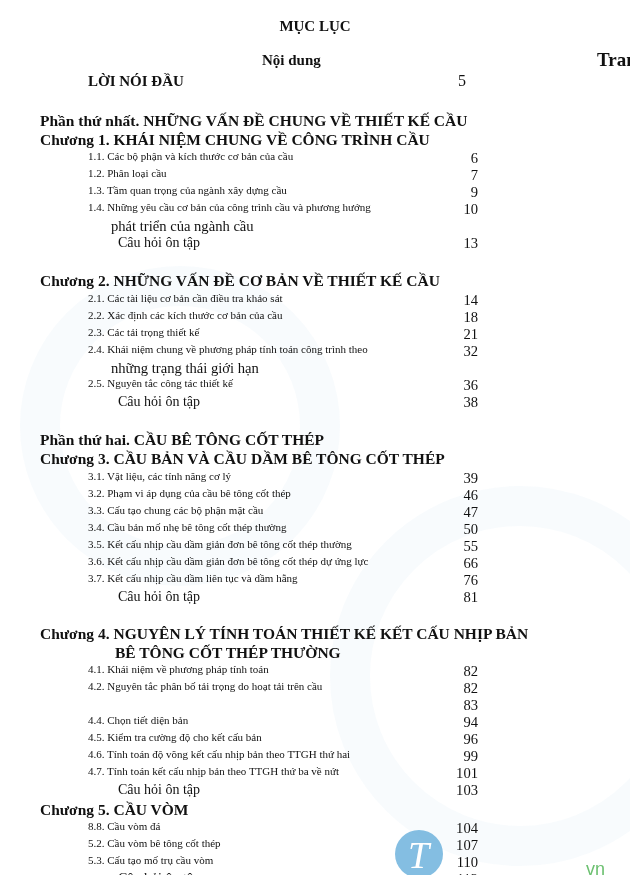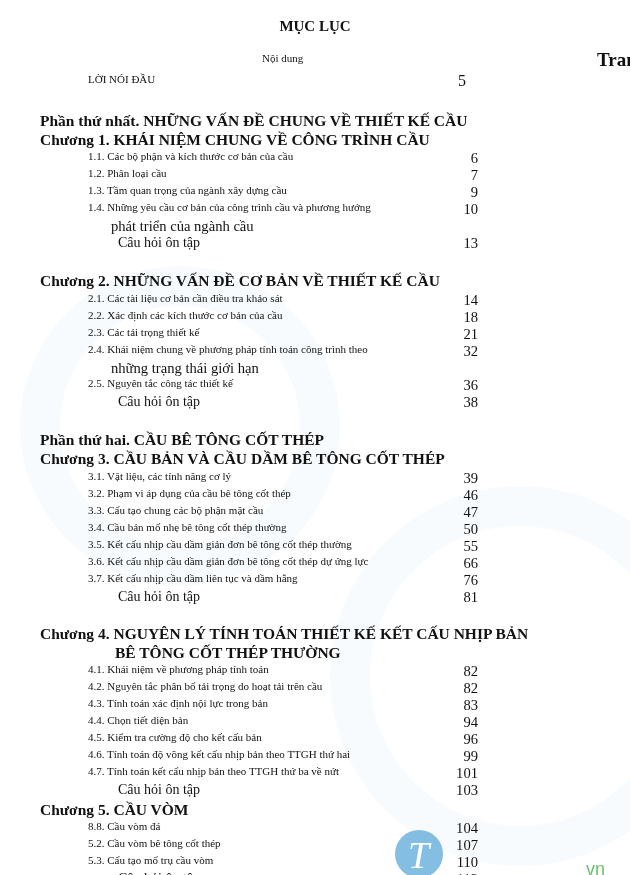--- a/index.html
+++ b/index.html
@@ -11,21 +11,21 @@
     position: relative;
   }
   .page { position: absolute; left: 0; top: 16px; width: 518px; height: 875px; border-radius: 9px; }
   .wm-bg {
     position: absolute; border-radius: 50%;
     border: 40px solid rgba(70,140,200,0.035);
     pointer-events: none;
   }
   .abs { position: absolute; white-space: nowrap; }
   .title { font-weight: bold; font-size: 15px; left: 0; width: 630px; text-align: center; top: 2px; }
-  .hdr { font-weight: normal; font-size: 11px; }
+  .hdr { font-weight: bold; font-size: 15px; }
   .trang { font-weight: bold; font-size: 19px; margin-left: 43px; }
   .part, .chap { font-weight: bold; font-size: 15.5px; left: 40px; }
   .item { font-size: 11px; left: 88px; }
   .cont { font-size: 14.6px; left: 111px; }
   .rev { font-size: 14px; left: 118px; }
   .pg { font-size: 14.6px; right: 40px; text-align: right; width: 50px; }
   .logo {
     position: absolute; left: 395px; top: 808px;
     font-family: "Liberation Serif", serif; font-size: 42px;
     color: #6fb3dd; opacity: 0.85; letter-spacing: 1px;
@@ -97,21 +97,20 @@
   <div class="abs pg" style="top:556px;">76</div>
   <div class="abs rev" style="top:573px;">Câu hỏi ôn tập</div>
   <div class="abs pg" style="top:573px;">81</div>
 
   <div class="abs chap" style="top:609px;">Chương 4. NGUYÊN LÝ TÍNH TOÁN THIẾT KẾ KẾT CẤU NHỊP BẢN</div>
   <div class="abs chap" style="top:628px;left:115px;">BÊ TÔNG CỐT THÉP THƯỜNG</div>
   <div class="abs item" style="top:647px;">4.1. Khái niệm về phương pháp tính toán</div>
   <div class="abs pg" style="top:647px;">82</div>
   <div class="abs item" style="top:664px;">4.2. Nguyên tắc phân bố tải trọng do hoạt tải trên cầu</div>
   <div class="abs pg" style="top:664px;">82</div>
-  <div class="abs item" style="top:681px;">4.3. Tính toán xác định nội lực trong bản</div>
   <div class="abs pg" style="top:681px;">83</div>
   <div class="abs item" style="top:698px;">4.4. Chọn tiết diện bản</div>
   <div class="abs pg" style="top:698px;">94</div>
   <div class="abs item" style="top:715px;">4.5. Kiểm tra cường độ cho kết cấu bản</div>
   <div class="abs pg" style="top:715px;">96</div>
   <div class="abs item" style="top:732px;">4.6. Tính toán độ võng kết cấu nhịp bản theo TTGH thứ hai</div>
   <div class="abs pg" style="top:732px;">99</div>
   <div class="abs item" style="top:749px;">4.7. Tính toán kết cấu nhịp bản theo TTGH thứ ba về nứt</div>
   <div class="abs pg" style="top:749px;">101</div>
   <div class="abs rev" style="top:766px;">Câu hỏi ôn tập</div>

